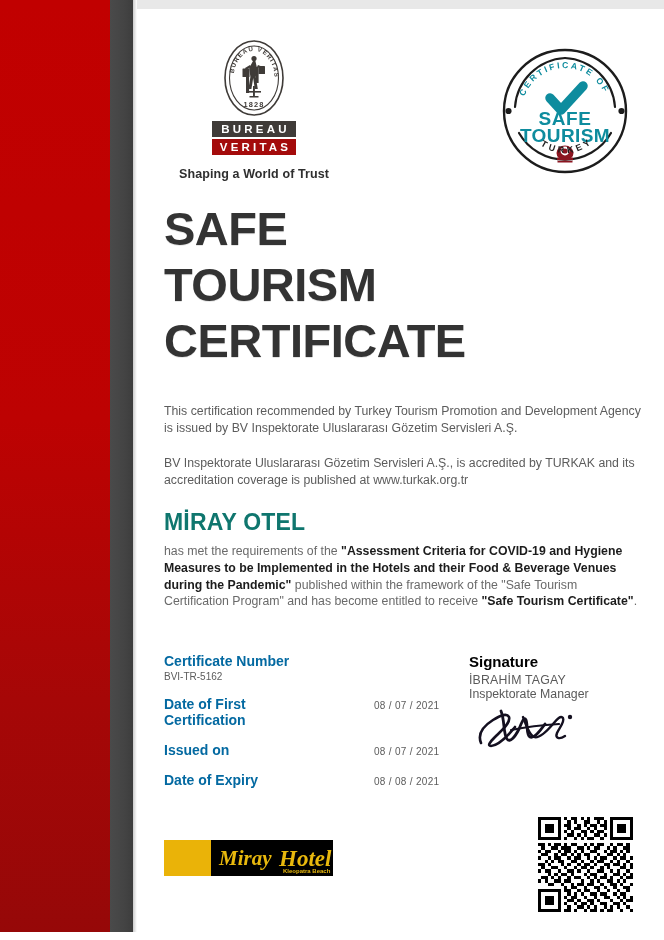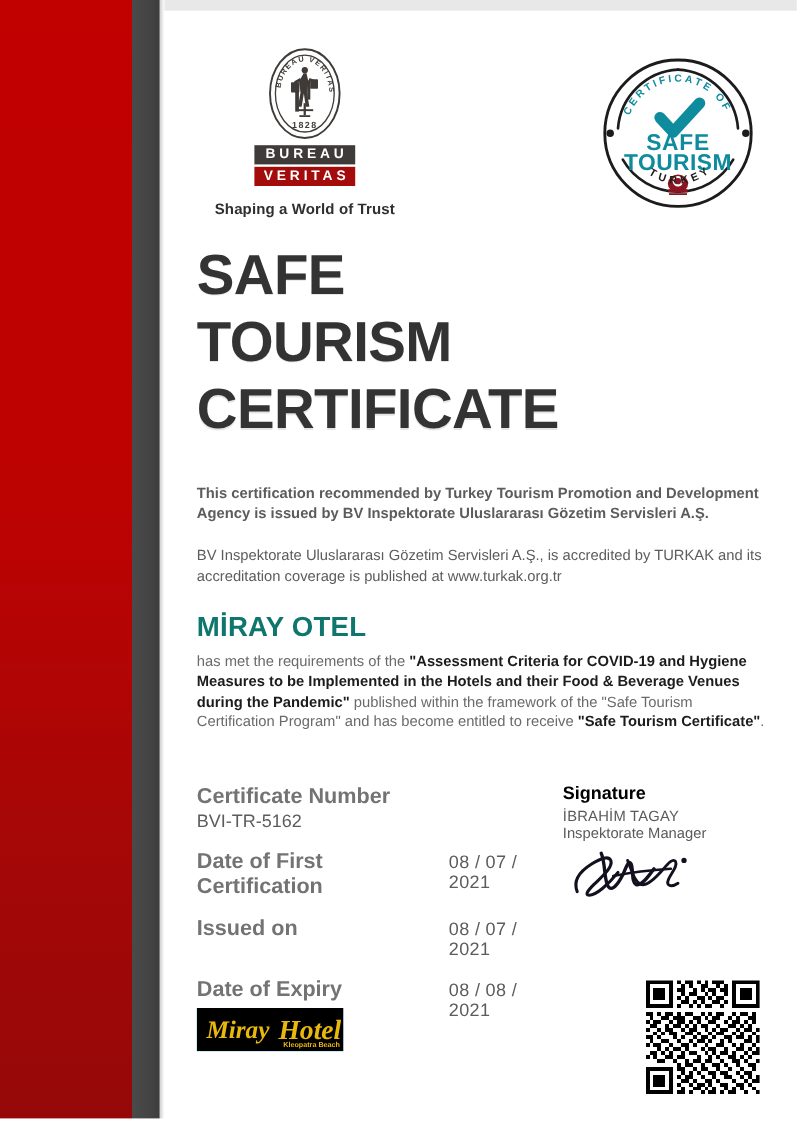--- a/index.html
+++ b/index.html
@@ -143,21 +143,21 @@
 
   
   .body-text {
     position: absolute;
     left: 27px;
     width: 480px;
     font-size: 12.3px;
     line-height: 16.6px;
     color: #5c5c5c;
   }
-  .para-1 { top: 394px; font-weight: bold; }
+  .para-1 { top: 394px; }
   .para-2 { top: 446px; }
 
   
   .facility-name {
     position: absolute;
     left: 27px;
     top: 500px;
     font-size: 23px;
     font-weight: bold;
     color: #0f766e;
@@ -180,26 +180,26 @@
   }
 
   
   .details {
     position: absolute;
     left: 27px;
     top: 644px;
     width: 300px;
   }
   .detail-label {
-    font-size: 18px;
+    font-size: 14px;
     font-weight: bold;
-    color: #737373;
+    color: #0369a1;
   }
   .detail-value {
-    font-size: 15px;
+    font-size: 10px;
     color: #5c5c5c;
   }
   .cert-number-block { margin-bottom: 14px; }
   .cert-number-block .detail-value { margin-top: 2px; }
 
   .detail-row {
     display: flex;
     align-items: baseline;
     margin-bottom: 14px;
     gap: 48px;
@@ -221,22 +221,23 @@
   }
   .facility-type .detail-value { margin-top: 2px; }
 
   
   .hotel-logo {
     position: absolute;
     left: 27px;
     top: 831px;
     width: 122px;
     height: 36px;
-    background: #0ea5e9;
+    background: #eab308;
     overflow: hidden;
+    padding-left: 47px;
   }
 
   
   .signature-block {
     position: absolute;
     left: 332px;
     top: 644px;
     width: 190px;
   }
   .sig-title {

